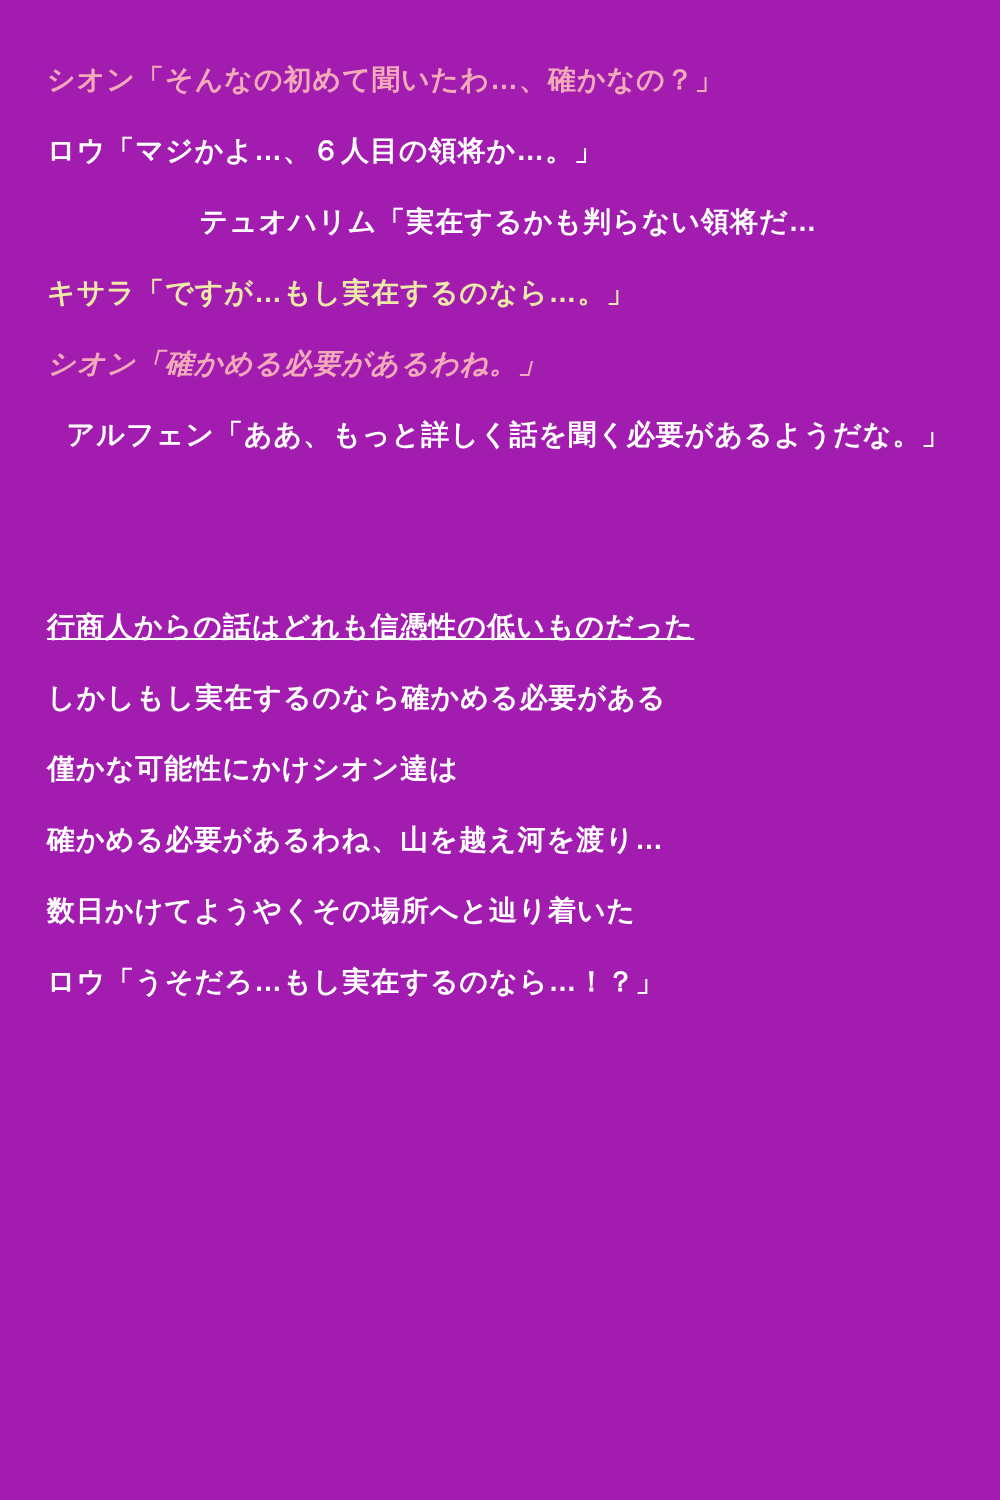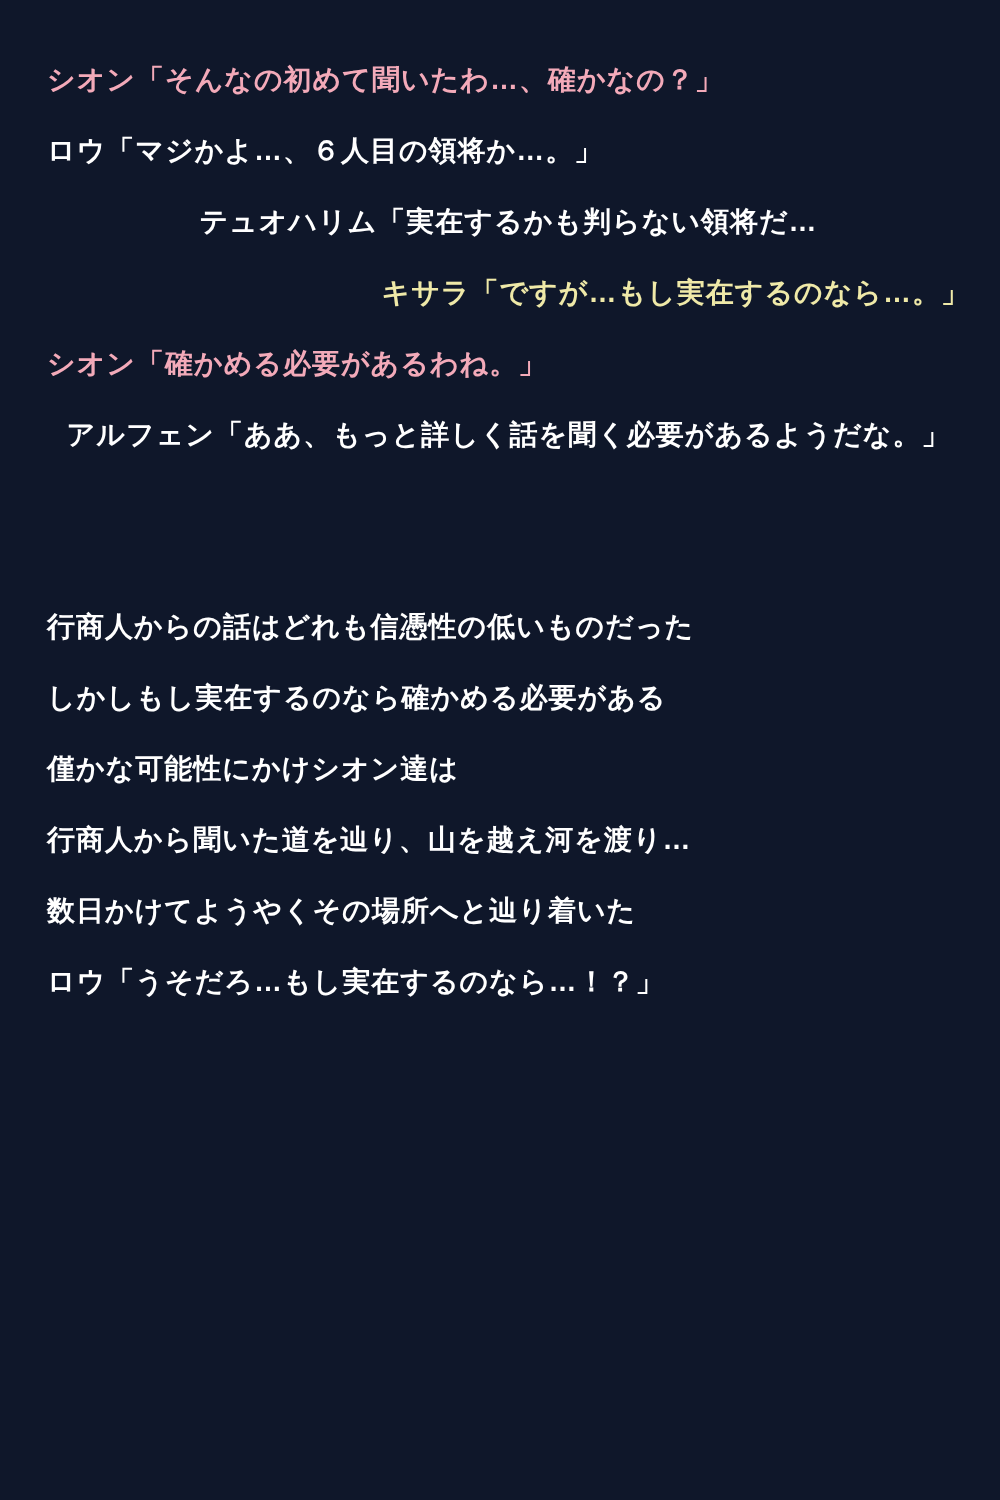--- a/index.html
+++ b/index.html
@@ -4,21 +4,21 @@
 <style>
   html, body {
     margin: 0;
     padding: 0;
     background: #000000;
   }
   .page {
     position: relative;
     width: 1000px;
     height: 1500px;
-    background: #0f172a;
+    background: #a21caf;
     overflow: hidden;
     font-family: "Liberation Sans", "DejaVu Sans", sans-serif;
   }
   .text-block {
     padding: 62px 30px 0 47px;
   }
   .para {
     margin: 0 0 36px 0;
     font-size: 28px;
     line-height: 35px;
@@ -46,43 +46,43 @@
     <div class="dialogue-section">
       <p class="para" style="color: rgb(243, 170, 185);">
         <span class="line">シオン「そんなの初めて聞いたわ…、確かなの？」</span>
       </p>
       <p class="para" style="color: rgb(255, 255, 255); margin-top: 8px;">
         <span class="line">ロウ「マジかよ…、６人目の領将か…。」</span>
       </p>
       <p class="para" style="color: rgb(255, 255, 255); text-align: center;">
         <span class="line">テュオハリム「実在するかも判らない領将だ…</span>
       </p>
-      <p class="para" style="color: rgb(239, 233, 168); text-align: right;">
+      <p class="para" style="color: rgb(239, 233, 168);">
         <span class="line">キサラ「ですが…もし実在するのなら…。」</span>
       </p>
-      <p class="para" style="color: rgb(243, 170, 185);">
+      <p class="para" style="color: rgb(243, 170, 185); font-style: italic;">
         <span class="line">シオン「確かめる必要があるわね。」</span>
       </p>
       <p class="para" style="color: rgb(255, 255, 255); text-align: center;">
         <span class="line">アルフェン「ああ、もっと詳しく話を聞く必要があるようだな。」</span>
       </p>
     </div>
 
     <div class="narration-section">
-      <p class="para" style="color: rgb(255, 255, 255);">
+      <p class="para" style="color: rgb(255, 255, 255); text-decoration: underline;">
         <span class="line">行商人からの話はどれも信憑性の低いものだった</span>
       </p>
       <p class="para" style="color: rgb(255, 255, 255);">
         <span class="line">しかしもし実在するのなら確かめる必要がある</span>
       </p>
       <p class="para" style="color: rgb(255, 255, 255);">
         <span class="line">僅かな可能性にかけシオン達は</span>
       </p>
       <p class="para" style="color: rgb(255, 255, 255);">
-        <span class="line">行商人から聞いた道を辿り、山を越え河を渡り…</span>
+        <span class="line">確かめる必要があるわね、山を越え河を渡り…</span>
       </p>
       <p class="para" style="color: rgb(255, 255, 255);">
         <span class="line">数日かけてようやくその場所へと辿り着いた</span>
       </p>
       <p class="para" style="color: rgb(255, 255, 255);">
         <span class="line">ロウ「うそだろ…もし実在するのなら…！？」</span>
       </p>
     </div>
 
   </div>

